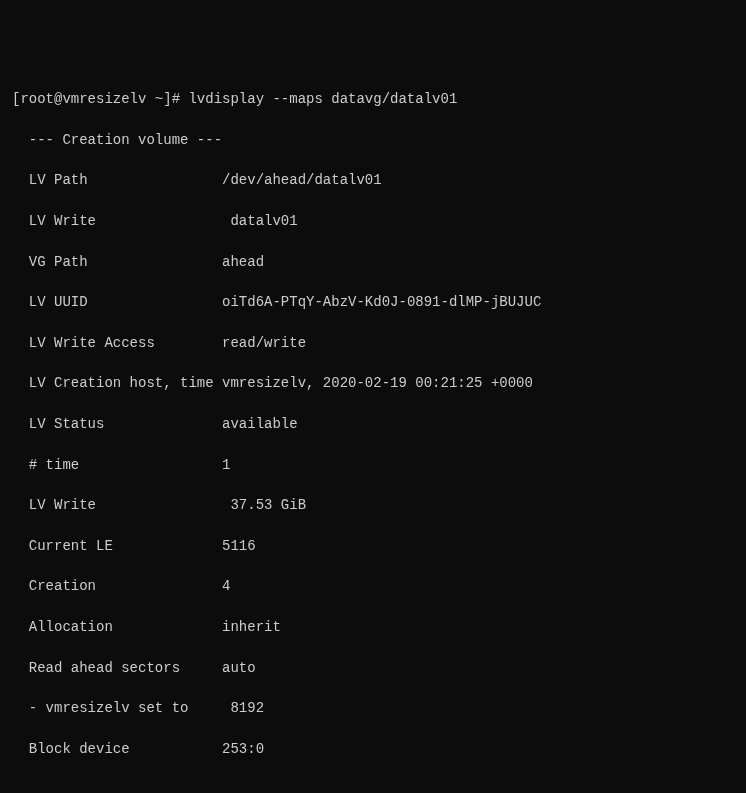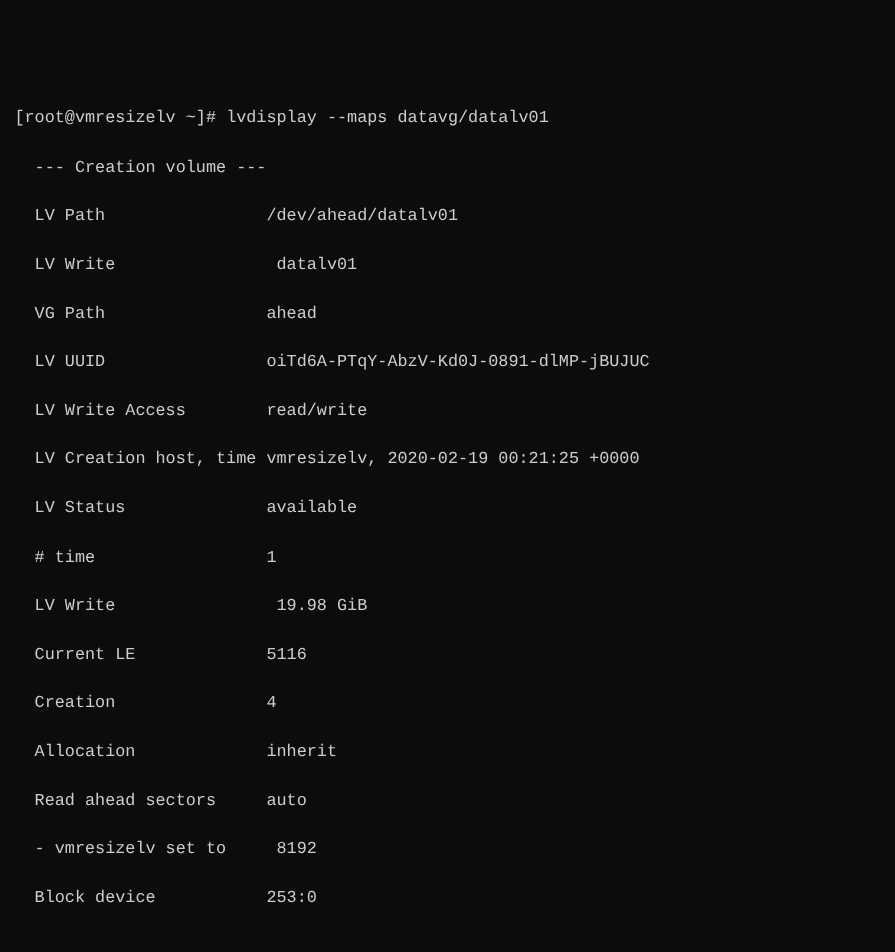--- a/index.html
+++ b/index.html
@@ -23,21 +23,21 @@
 <span class="line"><span>[root@vmresizelv ~]# </span><span>lvdisplay --maps datavg/datalv01</span></span>
 <span class="line">  --- Creation volume ---</span>
 <span class="line"><span>  LV Path                </span><span>/dev/ahead/datalv01</span></span>
 <span class="line"><span>  LV Write                </span><span>datalv01</span></span>
 <span class="line"><span>  VG Path                </span><span>ahead</span></span>
 <span class="line"><span>  LV UUID                </span><span>oiTd6A-PTqY-AbzV-Kd0J-0891-dlMP-jBUJUC</span></span>
 <span class="line"><span>  LV Write Access        </span><span>read/write</span></span>
 <span class="line"><span>  LV Creation host, time </span><span>vmresizelv, 2020-02-19 00:21:25 +0000</span></span>
 <span class="line"><span>  LV Status              </span><span>available</span></span>
 <span class="line"><span>  # time                 </span><span>1</span></span>
-<span class="line"><span>  LV Write                </span><span>19.98 GiB</span></span>
+<span class="line"><span>  LV Write                </span><span>37.53 GiB</span></span>
 <span class="line"><span>  Current LE             </span><span>5116</span></span>
 <span class="line"><span>  Creation               </span><span>4</span></span>
 <span class="line"><span>  Allocation             </span><span>inherit</span></span>
 <span class="line"><span>  Read ahead sectors     </span><span>auto</span></span>
 <span class="line"><span>  - vmresizelv set to     </span><span>8192</span></span>
 <span class="line"><span>  Block device           </span><span>253:0</span></span>
 <span class="line"> </span>
 
 
 

